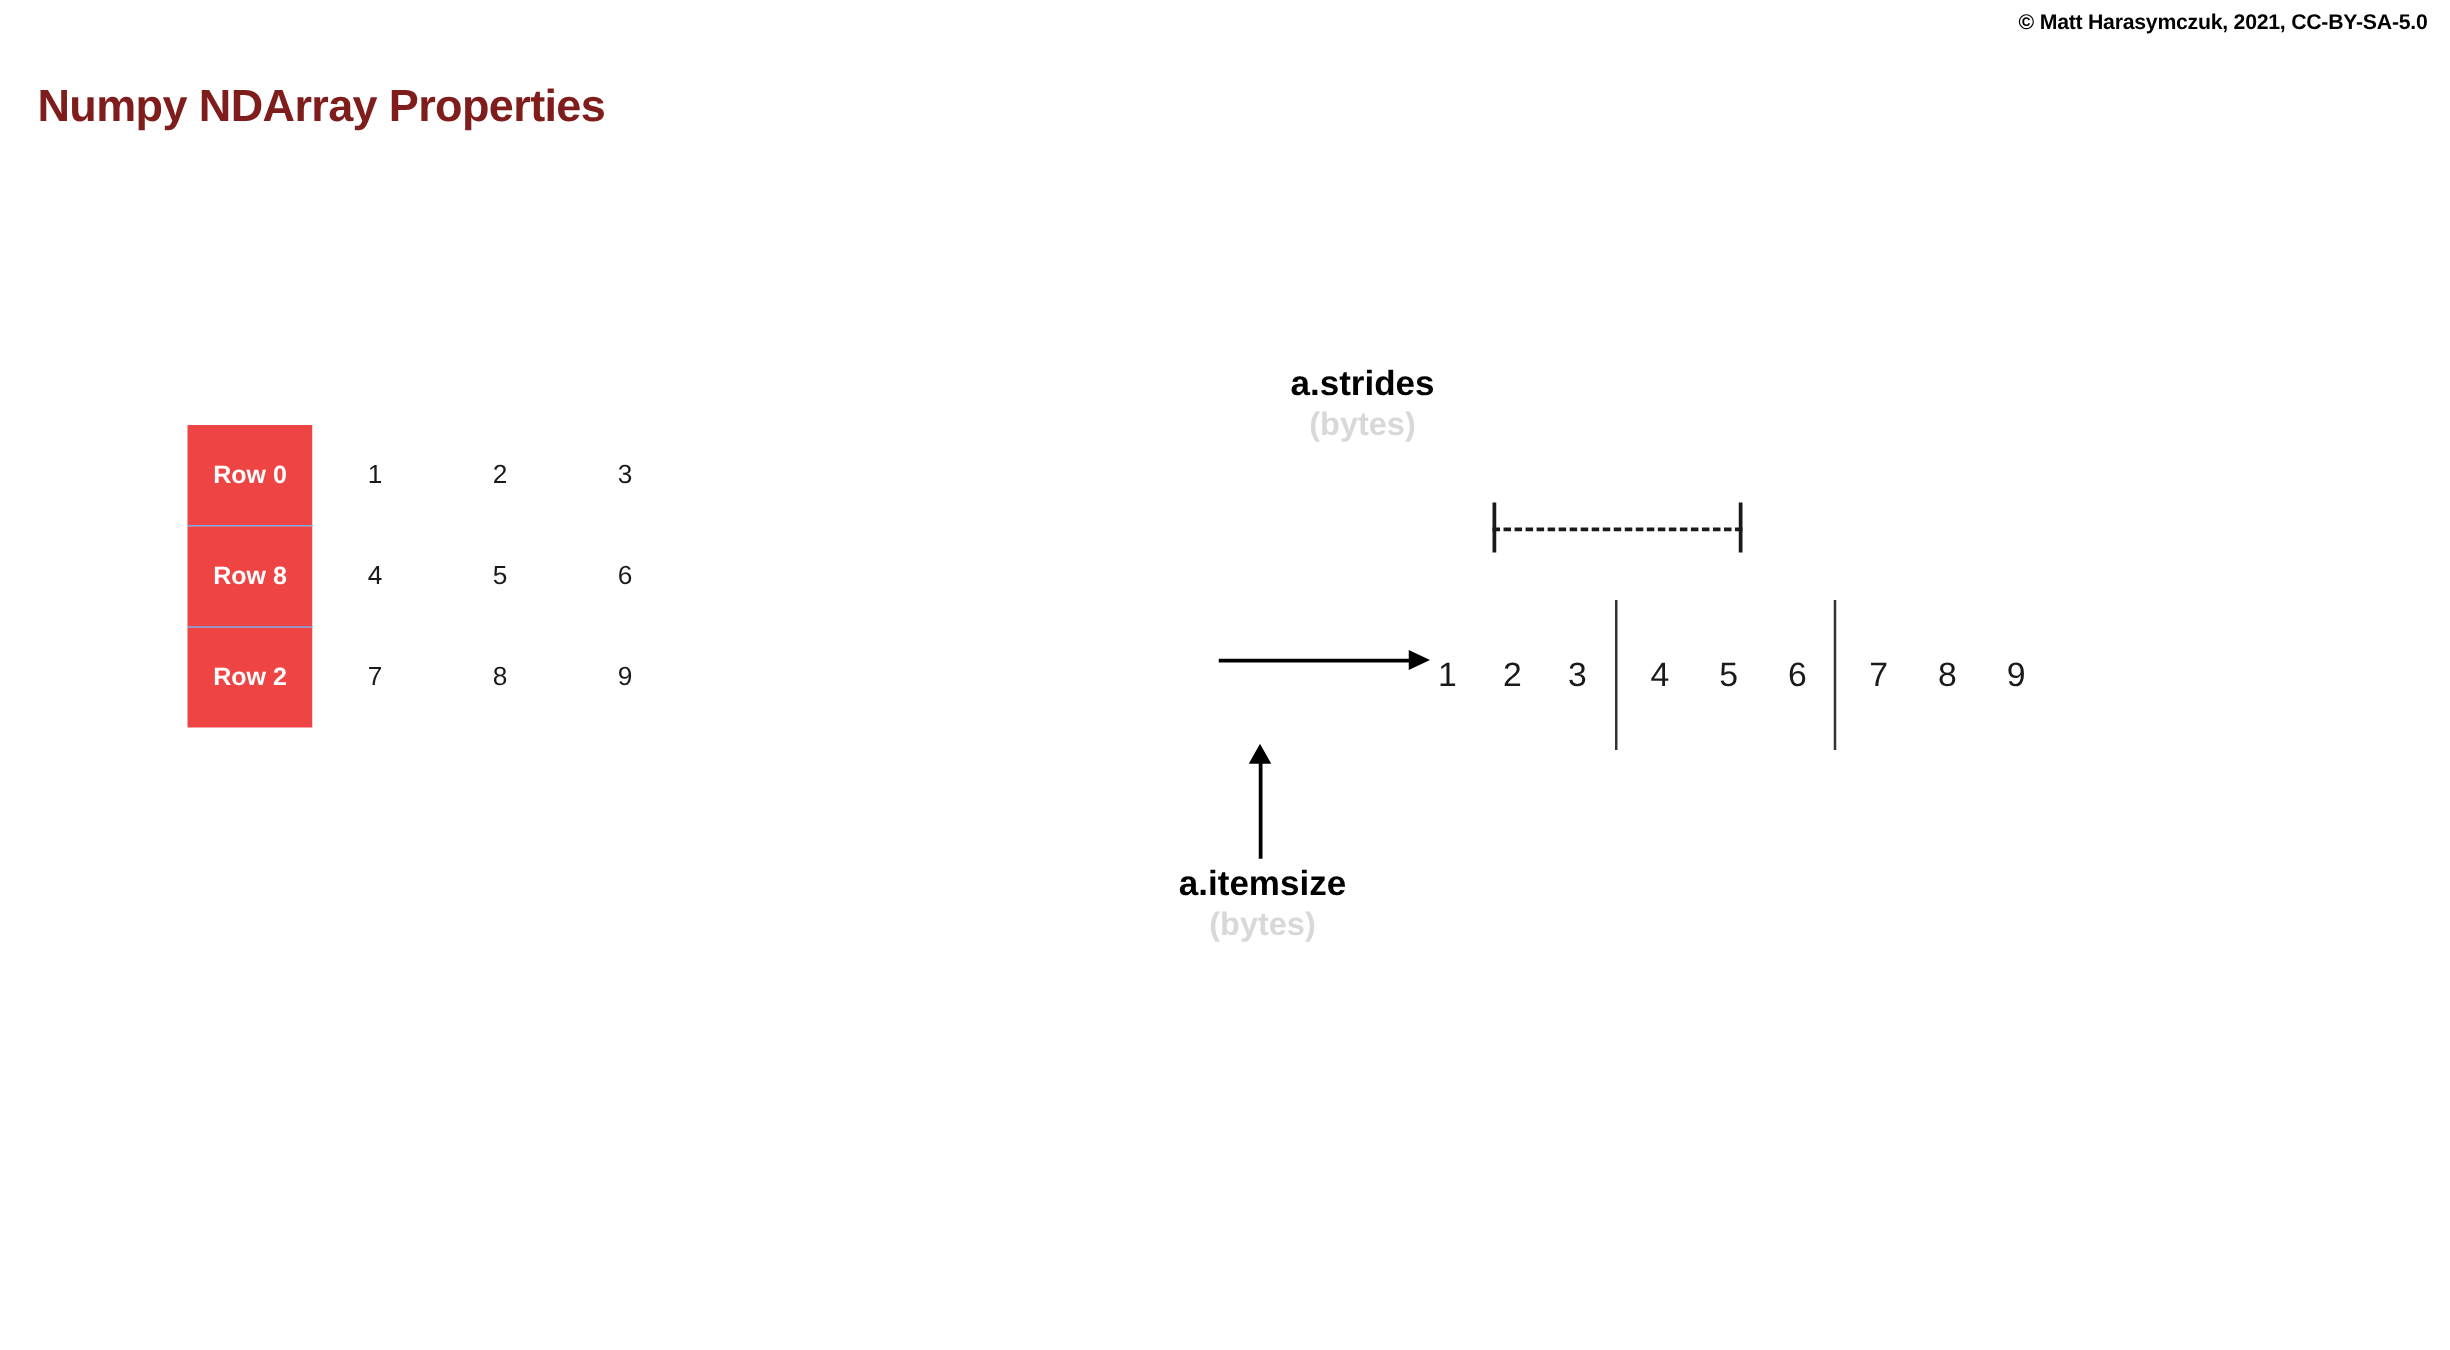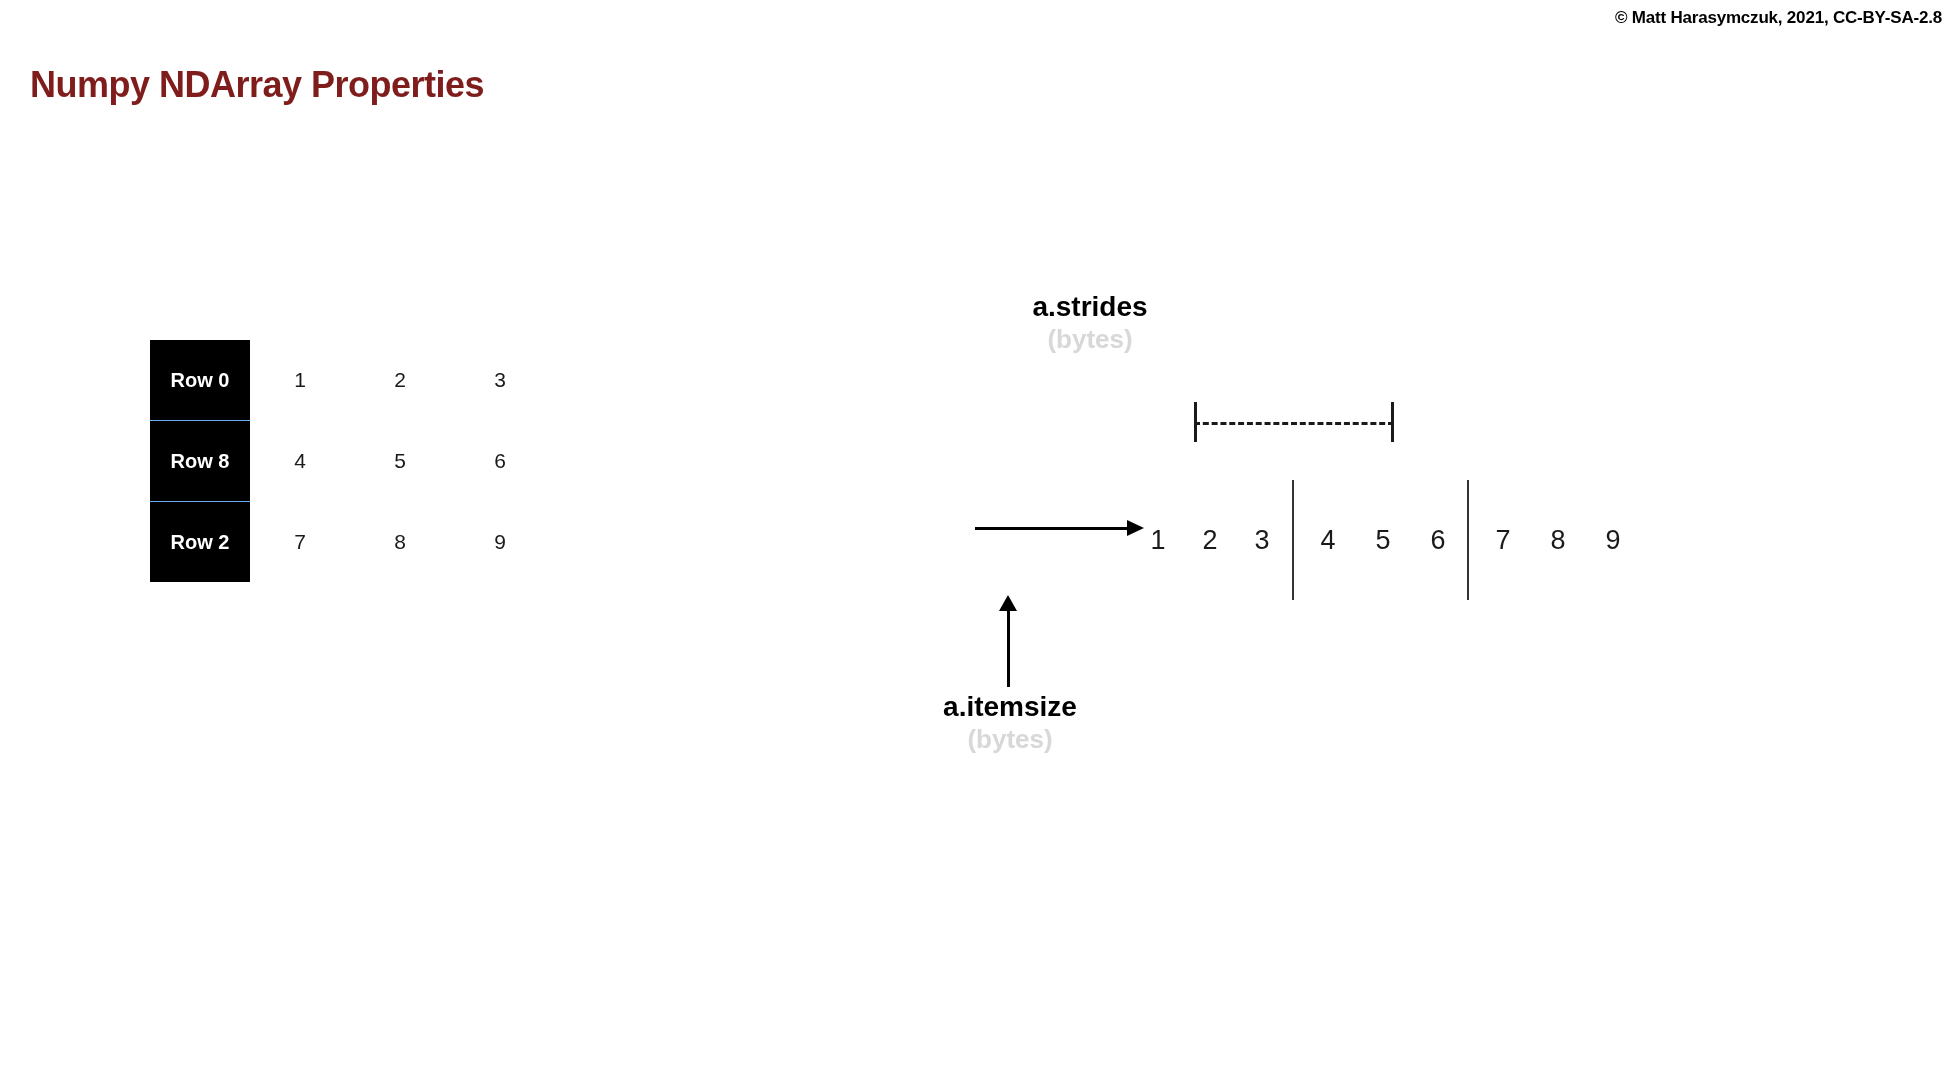--- a/index.html
+++ b/index.html
@@ -67,21 +67,21 @@
     font-size: 20px;
     font-weight: bold;
     text-align: center;
     vertical-align: middle;
     border-right: 1px solid #6aaef7;
   }
   .col-header.last { border-right: none; }
   .row-header {
     width: 100px;
     height: 80px;
-    background: #000000;
+    background: #ef4444;
     color: #ffffff;
     font-size: 20px;
     font-weight: bold;
     text-align: center;
     vertical-align: middle;
     border-bottom: 1px solid #6aaef7;
   }
   .row-header.last { border-bottom: none; }
   .data-cell {
     width: 100px;
@@ -230,21 +230,21 @@
     height: 0;
     border-left: 9px solid transparent;
     border-right: 9px solid transparent;
     border-bottom: 16px solid #000000;
   }
   #itemsize-label { left: 60px; top: 400px; width: 260px; }
 </style>
 </head>
 <body>
 
-<div id="copyright">© Matt Harasymczuk, 2021, CC-BY-SA-2.8</div>
+<div id="copyright">© Matt Harasymczuk, 2021, CC-BY-SA-5.0</div>
 
 <h1 id="page-title">Numpy NDArray Properties</h1>
 
 <div id="table-panel">
   <table class="tbl">
     <tbody>
     <tr>
       <td class="row-header">Row 0</td>
       <td class="data-cell">1</td>
       <td class="data-cell">2</td>

